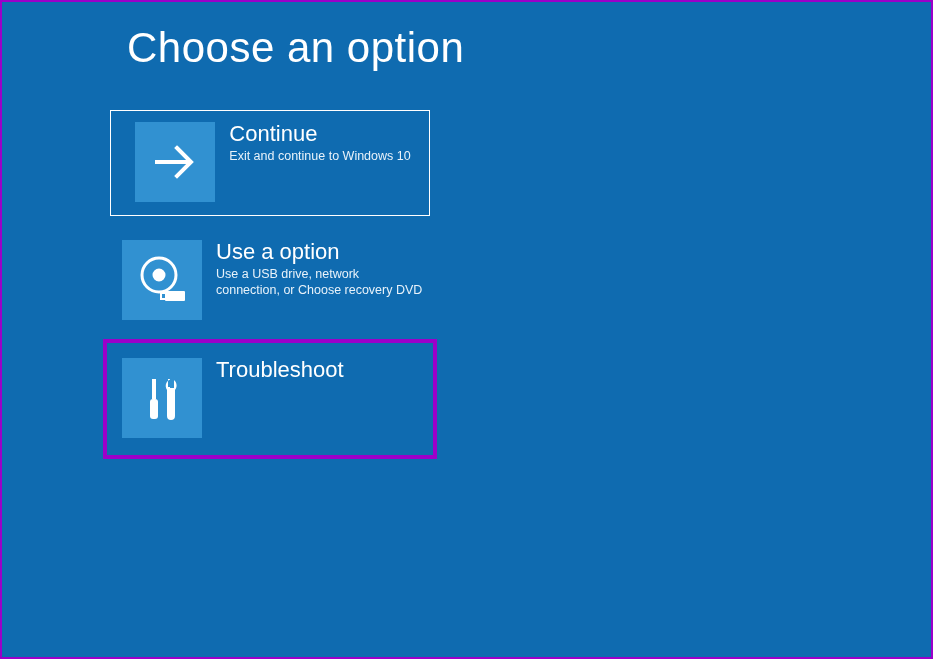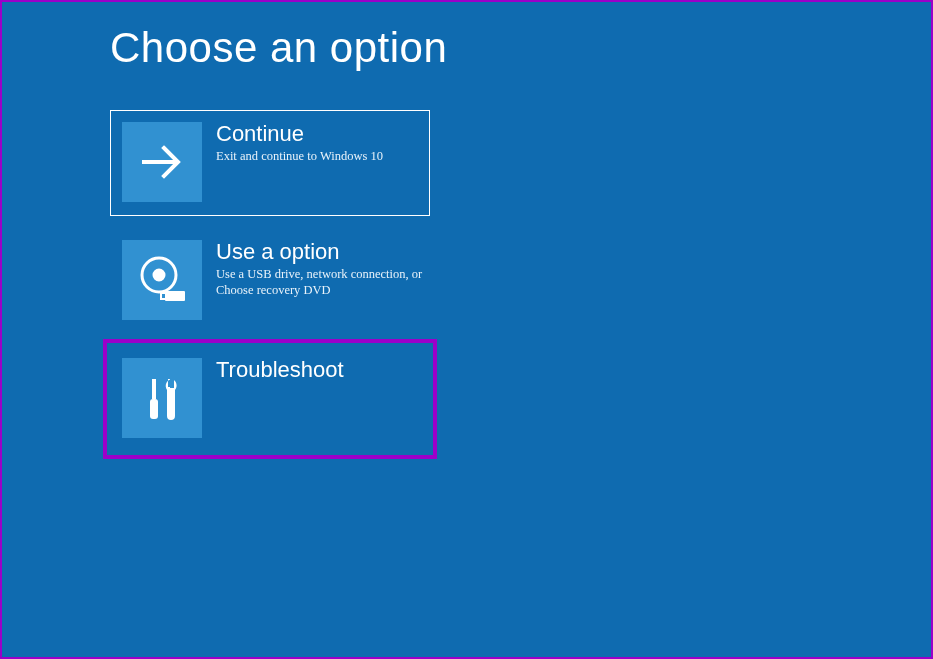--- a/index.html
+++ b/index.html
@@ -9,21 +9,21 @@
       background: #0f6bb0;
       border: 2px solid #9b00c9;
       font-family: "Segoe UI Light", "Segoe UI", Arial, sans-serif;
       color: #ffffff;
       overflow: hidden;
       position: relative;
     }
     .title {
       position: absolute;
       top: 22px;
-      left: 108px;
+      left: 125px;
       font-size: 42px;
       font-weight: 200;
       letter-spacing: 0.5px;
     }
     .tiles {
       position: absolute;
       top: 108px;
       left: 108px;
       display: flex;
       flex-direction: column;
@@ -39,20 +39,21 @@
       height: 106px;
       display: flex;
       flex-direction: row;
       align-items: flex-start;
       padding: 6px;
       position: relative;
     }
     .tile.selected {
       outline: 1px solid #ffffff;
       outline-offset: -1px;
+      justify-content: center;
     }
     .tile.highlighted {
       outline: 4px solid #9b00c9;
       outline-offset: 3px;
     }
     .tile-icon {
       width: 80px;
       height: 80px;
       background: #3191d1;
       display: flex;
@@ -73,21 +74,20 @@
       font-weight: 300;
       line-height: 1.1;
       margin-bottom: 2px;
     }
     .tile-desc {
       font-size: 12.5px;
       font-weight: 300;
       line-height: 1.3;
       color: #e8f2fa;
       max-width: 210px;
-      font-family: Liberation Serif, serif;
     }
     .tile.short {
       width: 320px;
     }
     svg { display: block; }
   </style>
 </head>
 <body>
 
 <div class="title">Choose an option</div>

